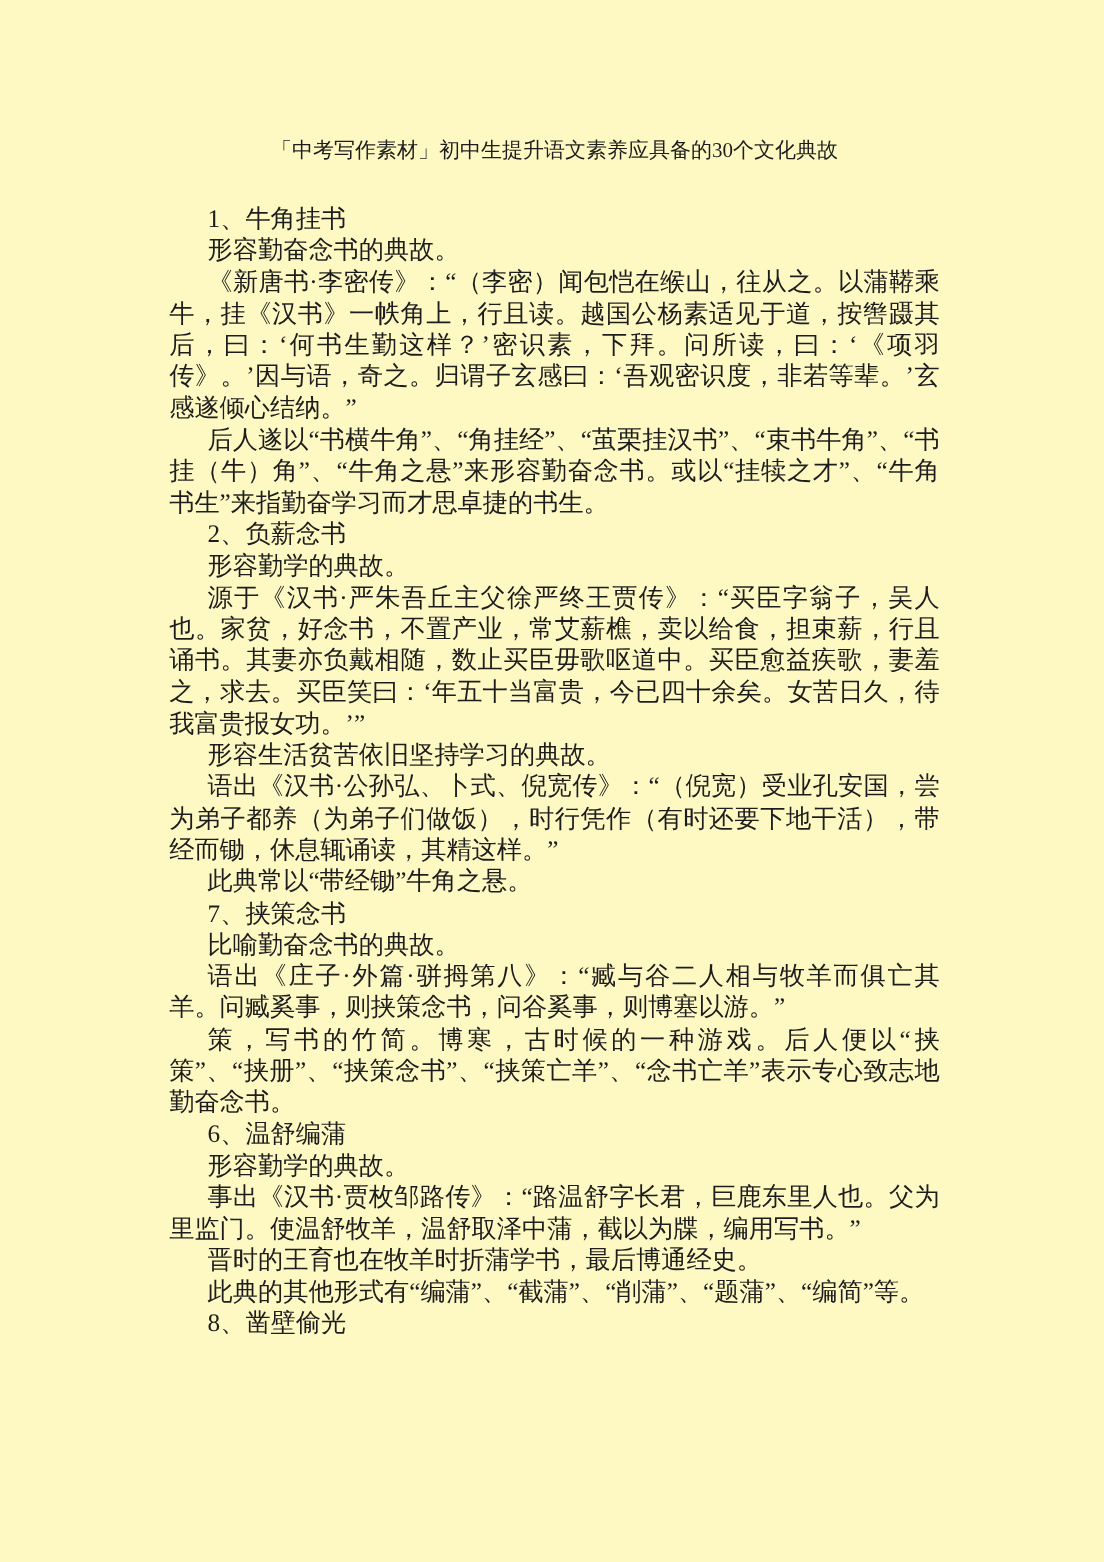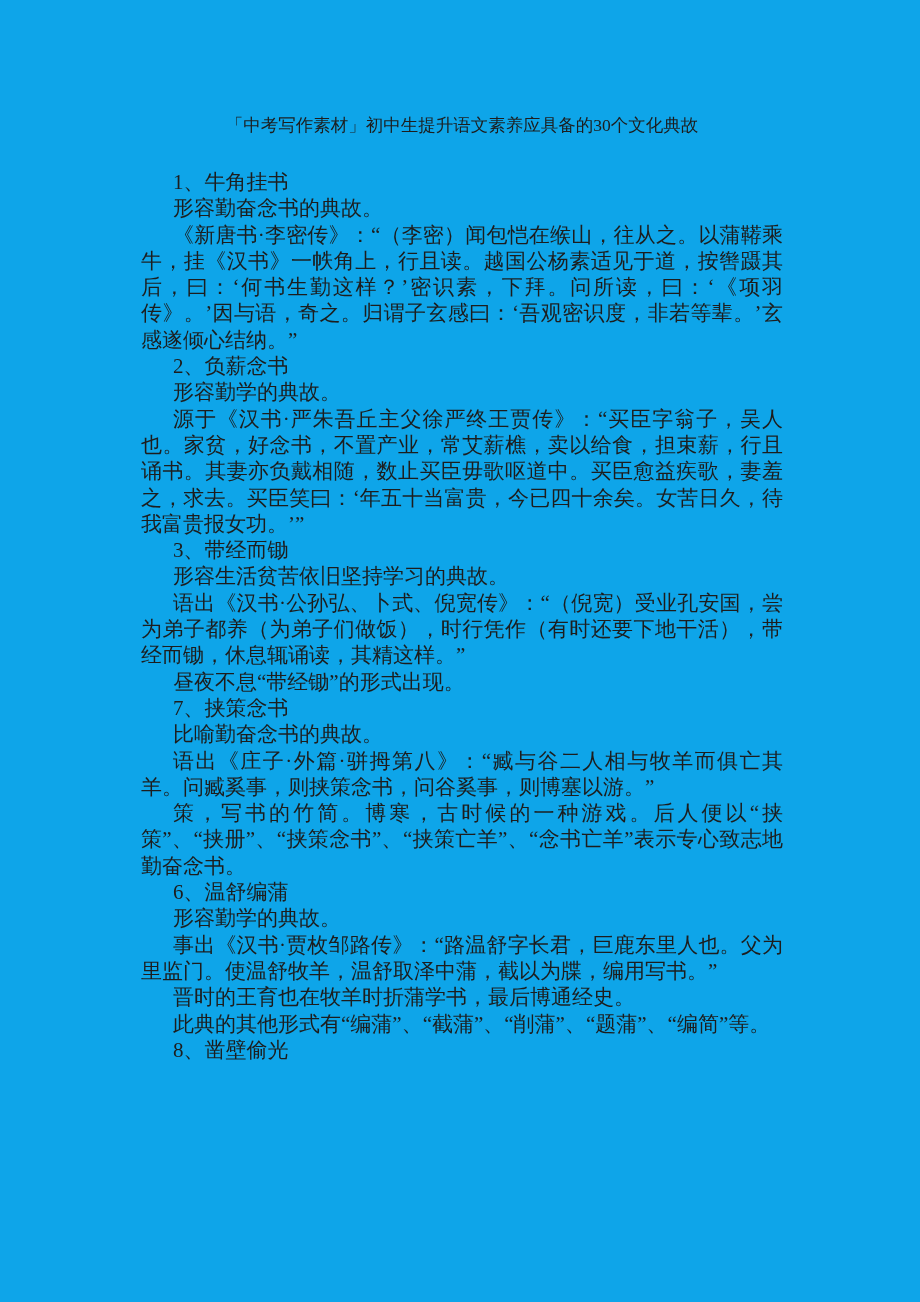--- a/index.html
+++ b/index.html
@@ -4,21 +4,21 @@
 <style>
   html, body {
     margin: 0;
     padding: 0;
     background: #ffffff;
   }
   .page {
     position: relative;
     width: 920px;
     height: 1302px;
-    background: #0ea5e9;
+    background: #fef9c3;
     overflow: hidden;
     font-family: "Liberation Serif", "DejaVu Serif", serif;
     color: #1d1d1d;
   }
   .content {
     position: absolute;
     left: 141px;
     top: 112px;
     width: 642px;
   }
@@ -44,33 +44,33 @@
 
 <div class="page">
   <div class="content">
 
     <h1 class="title">「中考写作素材」初中生提升语文素养应具备的30个文化典故</h1>
 
     <section>
       <p class="line heading">1、牛角挂书</p>
       <p class="line">形容勤奋念书的典故。</p>
       <p class="line">《新唐书·李密传》：“（李密）闻包恺在缑山，往从之。以蒲鞯乘牛，挂《汉书》一帙角上，行且读。越国公杨素适见于道，按辔蹑其后，曰：‘何书生勤这样？’密识素，下拜。问所读，曰：‘《项羽传》。’因与语，奇之。归谓子玄感曰：‘吾观密识度，非若等辈。’玄感遂倾心结纳。”</p>
+      <p class="line">后人遂以“书横牛角”、“角挂经”、“茧栗挂汉书”、“束书牛角”、“书挂（牛）角”、“牛角之悬”来形容勤奋念书。或以“挂犊之才”、“牛角书生”来指勤奋学习而才思卓捷的书生。</p>
     </section>
 
     <section>
       <p class="line heading">2、负薪念书</p>
       <p class="line">形容勤学的典故。</p>
       <p class="line">源于《汉书·严朱吾丘主父徐严终王贾传》：“买臣字翁子，吴人也。家贫，好念书，不置产业，常艾薪樵，卖以给食，担束薪，行且诵书。其妻亦负戴相随，数止买臣毋歌呕道中。买臣愈益疾歌，妻羞之，求去。买臣笑曰：‘年五十当富贵，今已四十余矣。女苦日久，待我富贵报女功。’”</p>
     </section>
 
     <section>
-      <p class="line heading">3、带经而锄</p>
       <p class="line">形容生活贫苦依旧坚持学习的典故。</p>
       <p class="line">语出《汉书·公孙弘、卜式、倪宽传》：“（倪宽）受业孔安国，尝为弟子都养（为弟子们做饭），时行凭作（有时还要下地干活），带经而锄，休息辄诵读，其精这样。”</p>
-      <p class="line">昼夜不息“带经锄”的形式出现。</p>
+      <p class="line">此典常以“带经锄”牛角之悬。</p>
     </section>
 
     <section>
       <p class="line heading">7、挟策念书</p>
       <p class="line">比喻勤奋念书的典故。</p>
       <p class="line">语出《庄子·外篇·骈拇第八》：“臧与谷二人相与牧羊而俱亡其羊。问臧奚事，则挟策念书，问谷奚事，则博塞以游。”</p>
       <p class="line">策，写书的竹简。博寒，古时候的一种游戏。后人便以“挟策”、“挟册”、“挟策念书”、“挟策亡羊”、“念书亡羊”表示专心致志地勤奋念书。</p>
     </section>
 
 

